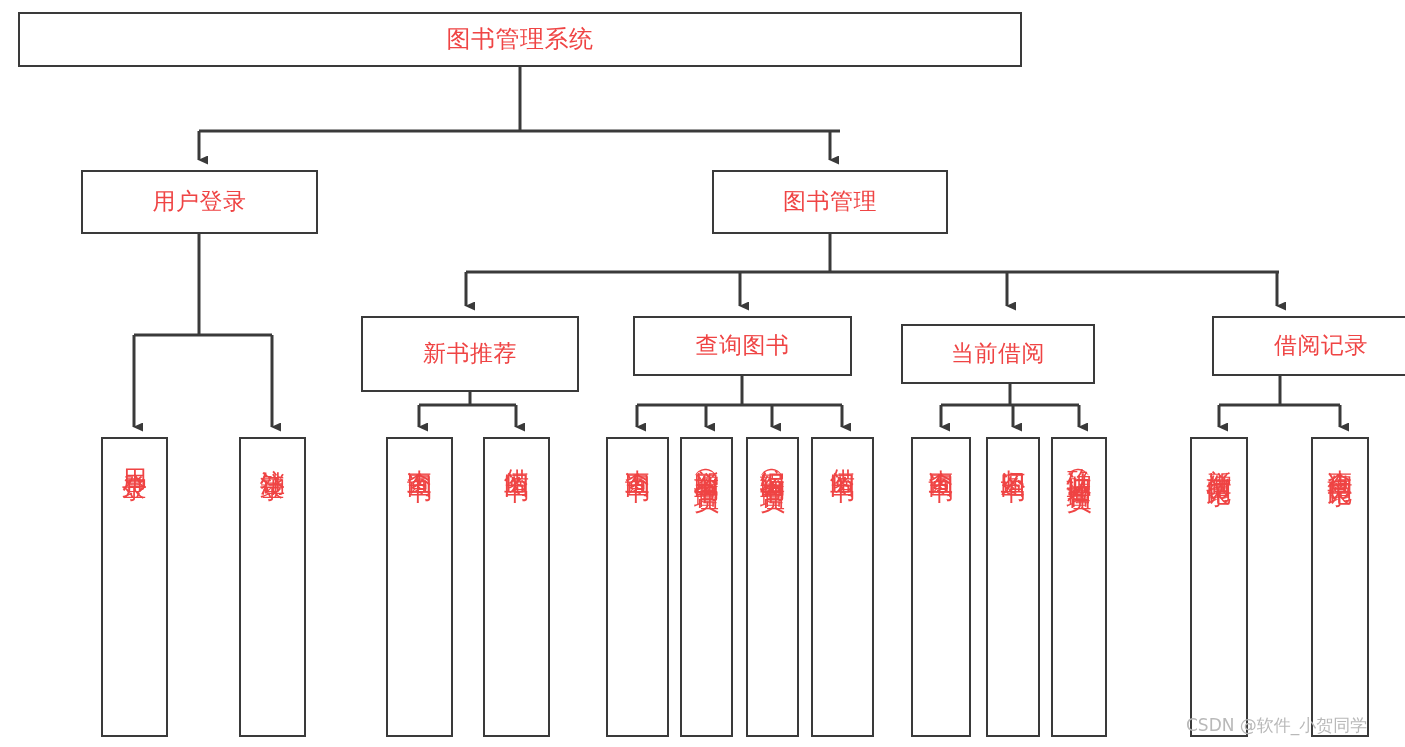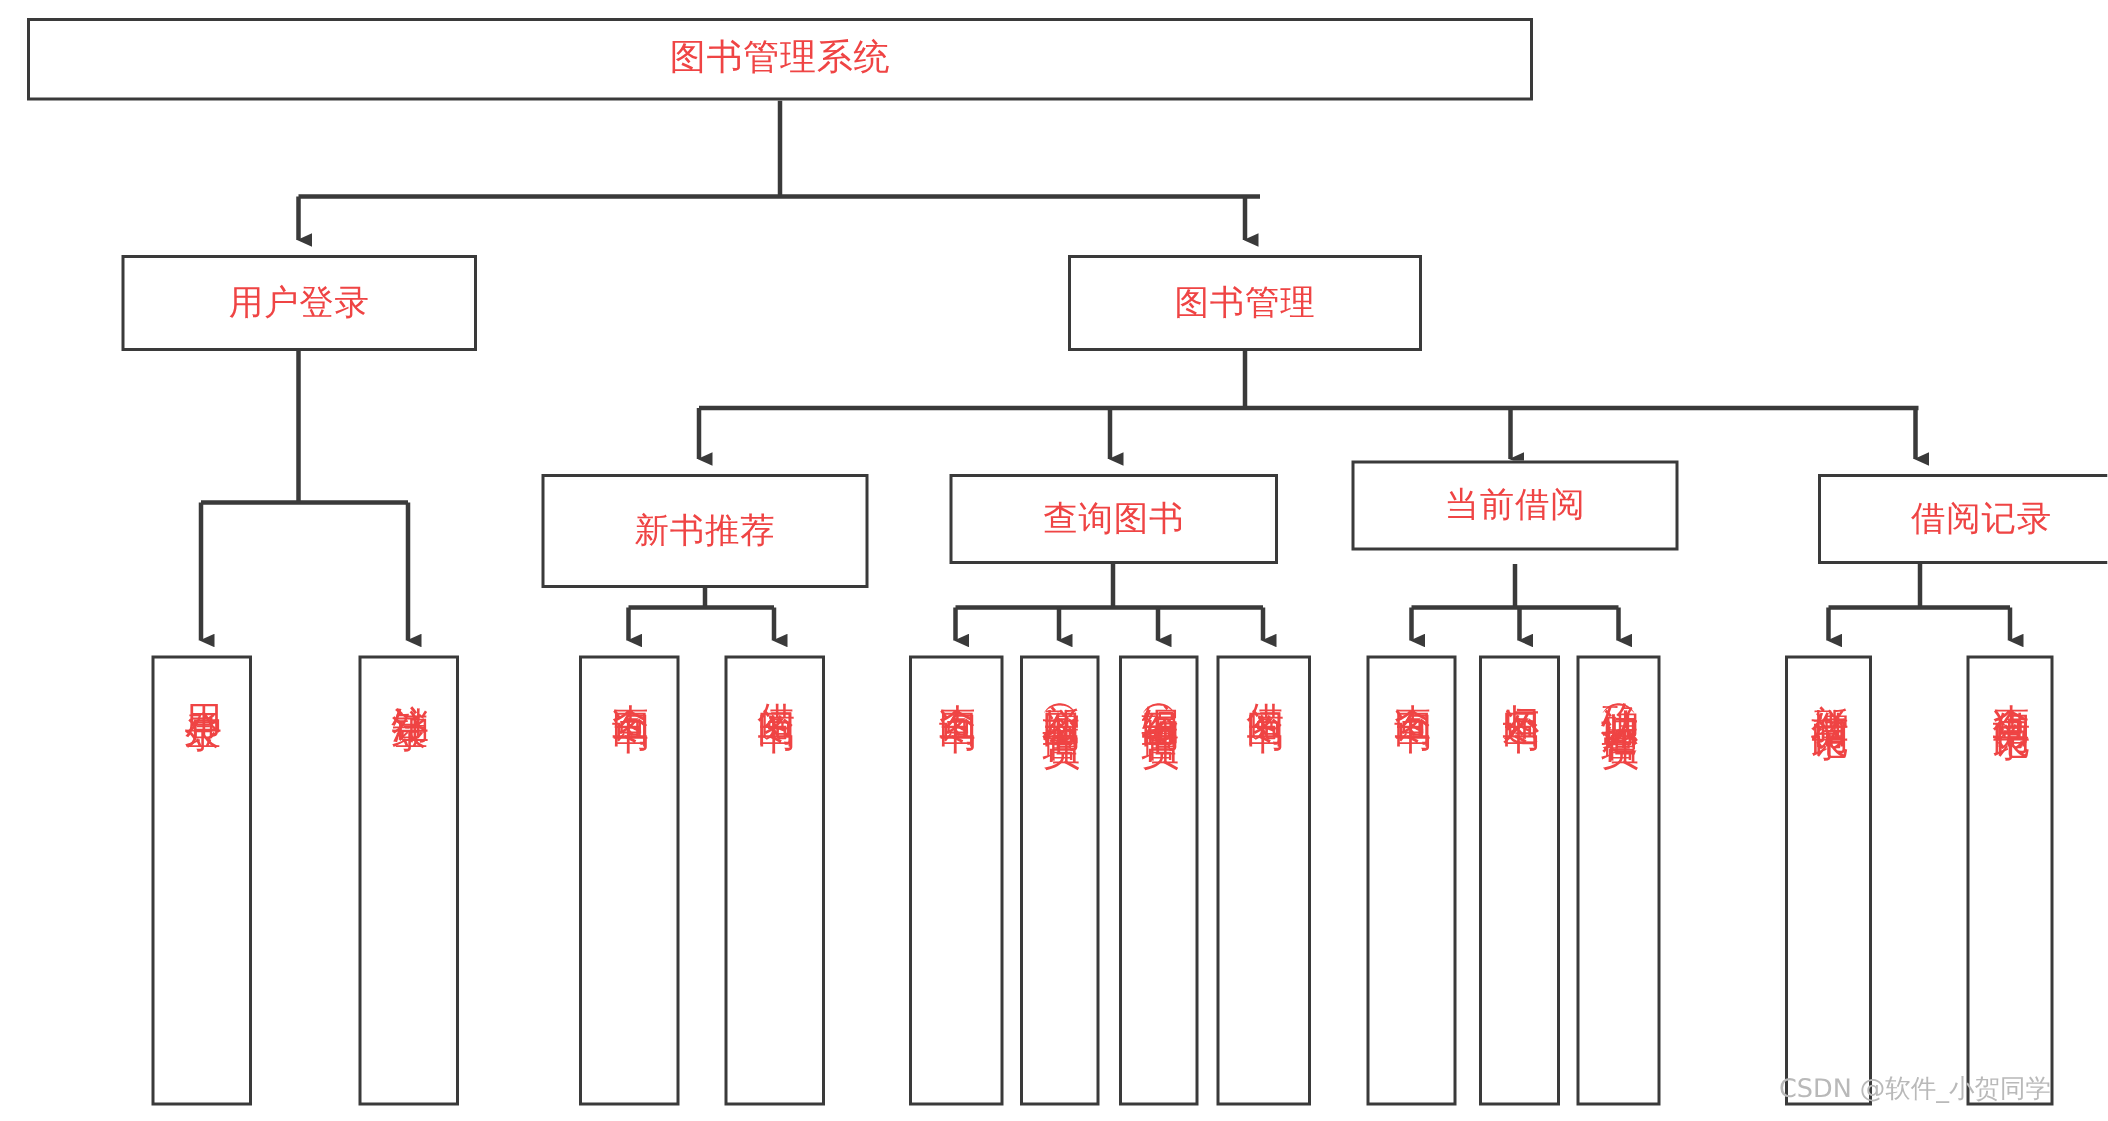--- a/index.html
+++ b/index.html
@@ -141,21 +141,21 @@
   <div class="node horiz lvl2" id="node-l2-1" style="left: 712px; top: 170px; width: 236px; height: 64px;">
     <span class="node-label">图书管理</span>
   </div>
 
   <div class="node horiz lvl3" id="node-l3-0" style="left: 361px; top: 316px; width: 218px; height: 76px;">
     <span class="node-label">新书推荐</span>
   </div>
   <div class="node horiz lvl3" id="node-l3-1" style="left: 633px; top: 316px; width: 219px; height: 60px;">
     <span class="node-label">查询图书</span>
   </div>
-  <div class="node horiz lvl3" id="node-l3-2" style="left: 901px; top: 307px; width: 218px; height: 60px;">
+  <div class="node horiz lvl3" id="node-l3-2" style="left: 901px; top: 324px; width: 194px; height: 60px;">
     <span class="node-label">当前借阅</span>
   </div>
   <div class="node horiz lvl3" id="node-l3-3" style="left: 1171px; top: 316px; width: 218px; height: 60px; margin-left: 41px;">
     <span class="node-label">借阅记录</span>
   </div>
 
   <div class="node vert" id="node-leaf-0" style="left: 101px; top: 437px; width: 67px; height: 300px;">
     <span class="node-label">用户登录</span>
   </div>
   <div class="node vert" id="node-leaf-1" style="left: 239px; top: 437px; width: 67px; height: 300px;">

